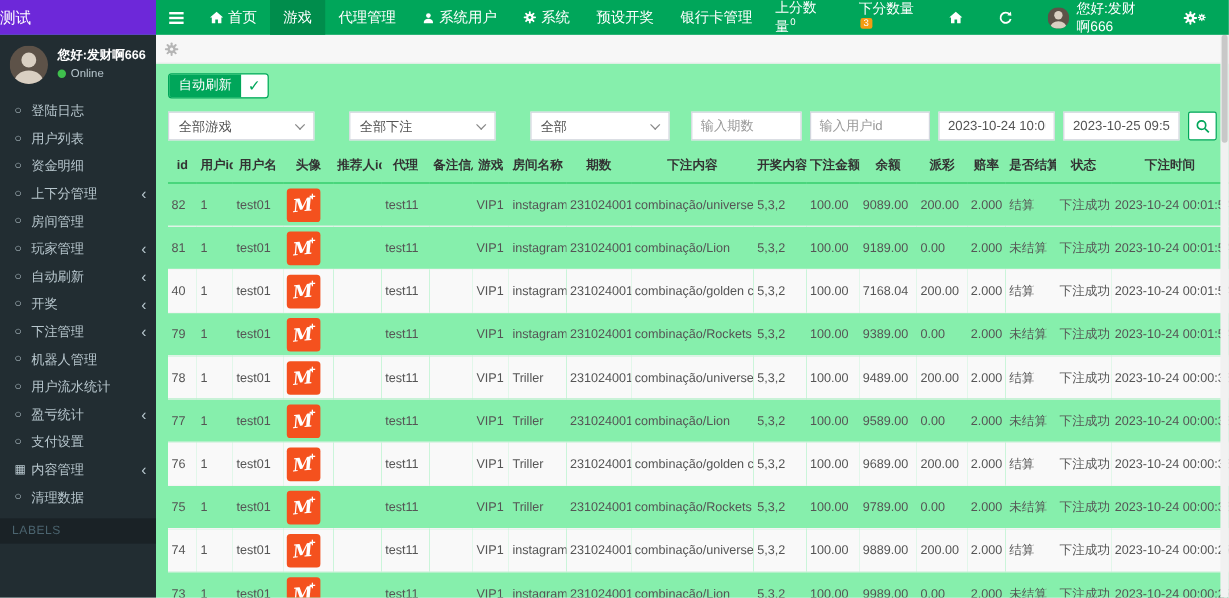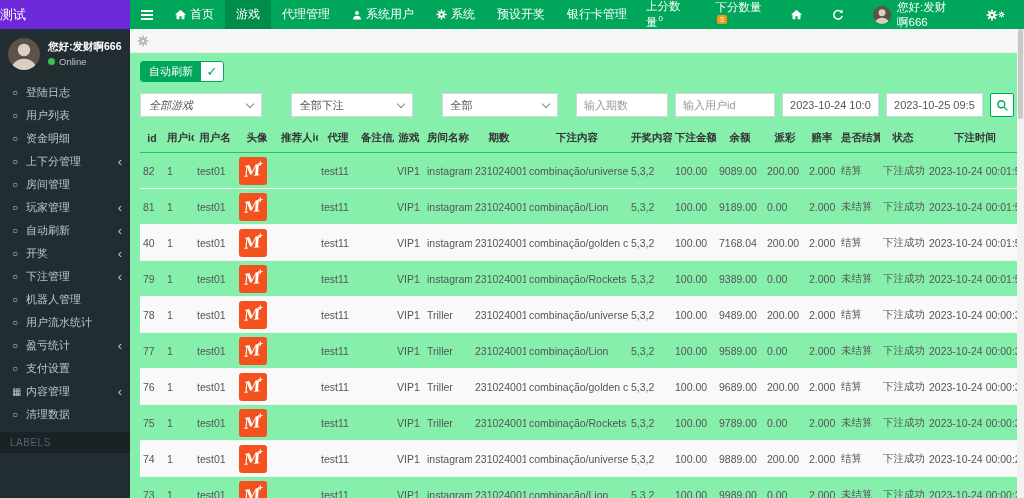--- a/index.html
+++ b/index.html
@@ -44,21 +44,21 @@
   .topstrip { height:24px; background:#f7f7f7; border-bottom:1px solid #ededed; display:flex; align-items:center; padding-left:7px; }
   .panel { padding:8px 10px 0 10px; }
 
   .autorefresh { display:inline-flex; height:21px; border-radius:3px; overflow:hidden; cursor:pointer; border:1px solid #00a65a; }
   .autorefresh .ar-label { background:#00a65a; color:#fff; font-size:11px; line-height:19px; padding:0 8px; }
   .autorefresh .ar-check { width:22px; background:#fff; color:#00a65a; font-size:13px; font-weight:bold; text-align:center; line-height:19px; }
 
   .filter-row { display:flex; align-items:center; margin-top:11px; gap:7px; }
   .selbox { height:24px; border:1px solid #d2d6de; background:#fff; display:flex; align-items:center; justify-content:space-between; padding:0 8px; font-size:11px; color:#555; cursor:pointer; }
   .sel-caret { width:6px; height:6px; border-right:1.5px solid #888; border-bottom:1.5px solid #888; transform:rotate(45deg); margin-top:-3px; }
-  .w-sel1 { width:136px; margin-right:22px;font-style:italic; }
+  .w-sel1 { width:136px; margin-right:22px; }
   .w-sel2 { width:136px; margin-right:22px; }
   .w-sel3 { width:130px; margin-right:11px; }
   .txtinput { height:24px; border:1px solid #d2d6de; background:#fff; font-size:11px; color:#555; padding:0 7px; font-family:inherit; }
   .txtinput::placeholder { color:#999; }
   .w-uid { width:100px; } .w-period { width:92px; }
   .dateinput { height:24px; border:1px solid #d2d6de; background:#fff; font-size:11px; color:#555; padding:0 7px; width:97px; font-family:inherit; }
   .search-btn { width:27px; height:24px; background:#fff; border:1px solid #00a65a; border-radius:2px; display:flex; align-items:center; justify-content:center; cursor:pointer; }
 
   
   table { width:100%; border-collapse:collapse; table-layout:fixed; margin-top:7px; }

